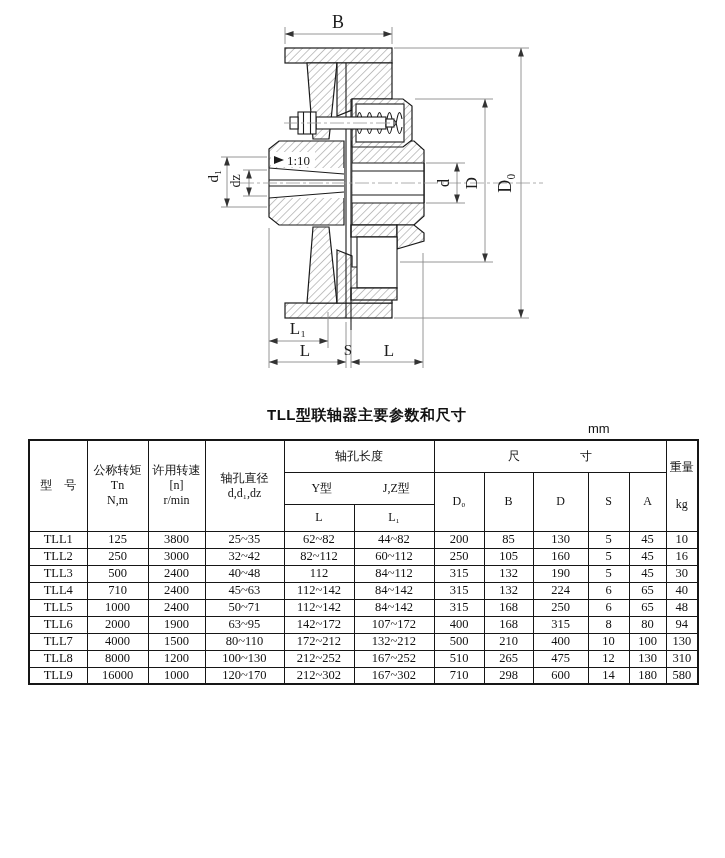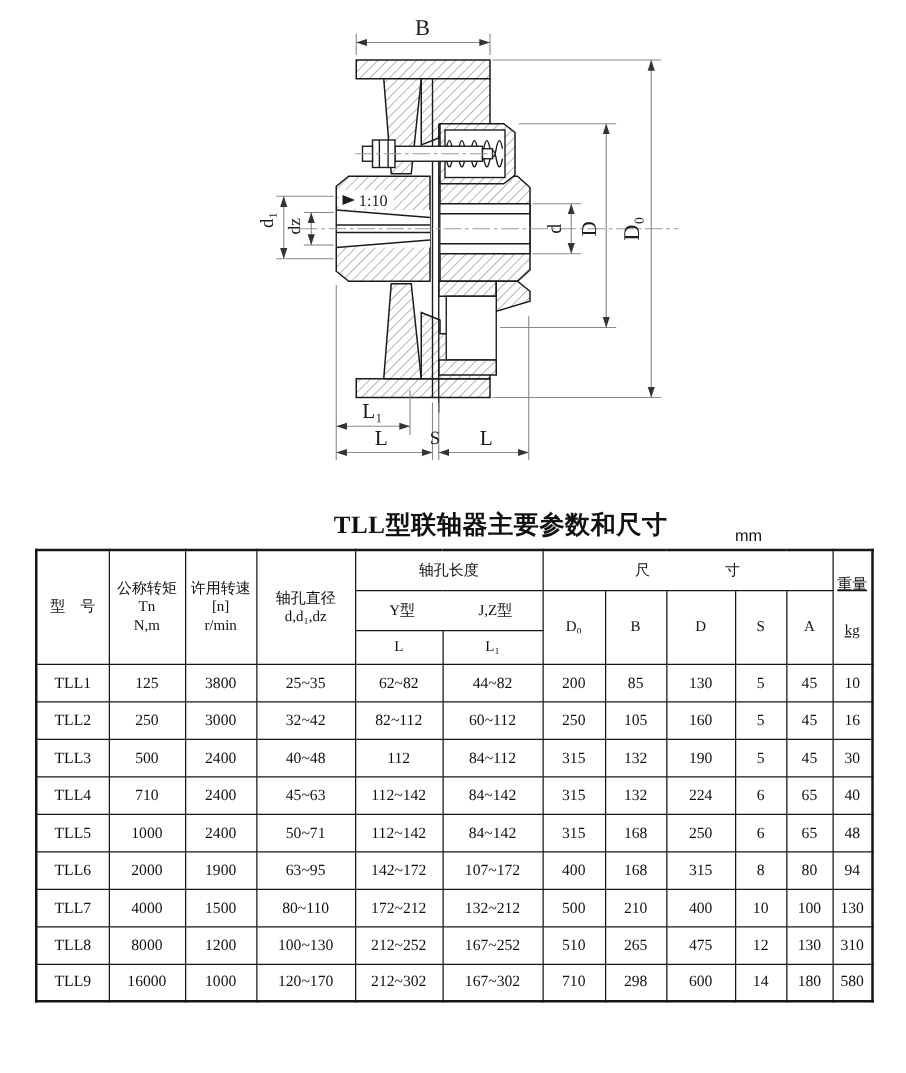--- a/index.html
+++ b/index.html
@@ -1,35 +1,35 @@
 <!DOCTYPE html>
 <html><head>
 <meta charset="utf-8">
 <style>
   html,body{margin:0;padding:0;background:#fff;}
   #page{position:relative;width:725px;height:858px;background:#fff;overflow:hidden;
         font-family:"Liberation Serif","DejaVu Serif",serif;color:#111;}
   #drawing-wrap{position:absolute;left:0;top:0;width:725px;height:400px;}
   
   #title-row{position:absolute;left:0;top:406px;width:725px;height:20px;}
-  #page-title{position:absolute;left:267px;top:0;font-family:Liberation Serif, serif;
-              font-weight:bold;font-size:20px;letter-spacing:.5px;white-space:pre;}
+  #page-title{position:absolute;left:267px;top:0;font-family:Liberation Sans, sans-serif;
+              font-weight:bold;font-size:15px;letter-spacing:.5px;white-space:pre;}
   #unit-label{position:absolute;left:588px;top:3px;font-family:"Liberation Sans","DejaVu Sans",sans-serif;
               font-size:13px;margin-top:12px;}
   
   #param-table{position:absolute;left:28px;top:439px;width:669px;border-collapse:collapse;
                table-layout:fixed;border:2px solid #161616;}
   #param-table td,#param-table th{border:1px solid #161616;padding:0;text-align:center;
                vertical-align:middle;font-weight:normal;overflow:hidden;}
   thead th{font-size:12px;line-height:15px;}
   thead tr.hr1{height:32px;} thead tr.hr2{height:32px;padding-left:11px;} thead tr.hr3{height:27px;}
-  tbody tr{height:30px;}
+  tbody tr{height:17px;}
   tbody td{font-size:12.5px;white-space:pre;}
   .stack{display:flex;flex-direction:column;align-items:center;justify-content:flex-end;}
-  .gap14{} .gap16{gap:22px;text-decoration:underline;}
+  .gap14{} .gap16{gap:22px;}
   .split{display:flex;width:100%;}
   .split span{flex:1 1 50%;text-align:center;}
   .pre{white-space:pre;}
   
   .hatched{fill:url(#hatch);stroke:#1b1b1b;stroke-width:1.2;}
   .solidline{stroke:#1b1b1b;stroke-width:1.1;fill:none;}
   .whitepart{fill:#fff;stroke:#1b1b1b;stroke-width:1.1;}
   .borefill{fill:#fff;stroke:none;}
   .dim{stroke:#8a8a8a;stroke-width:0.9;fill:none;}
   .cl{stroke:#9a9a9a;stroke-width:0.8;fill:none;stroke-dasharray:14 3 3 3;}

